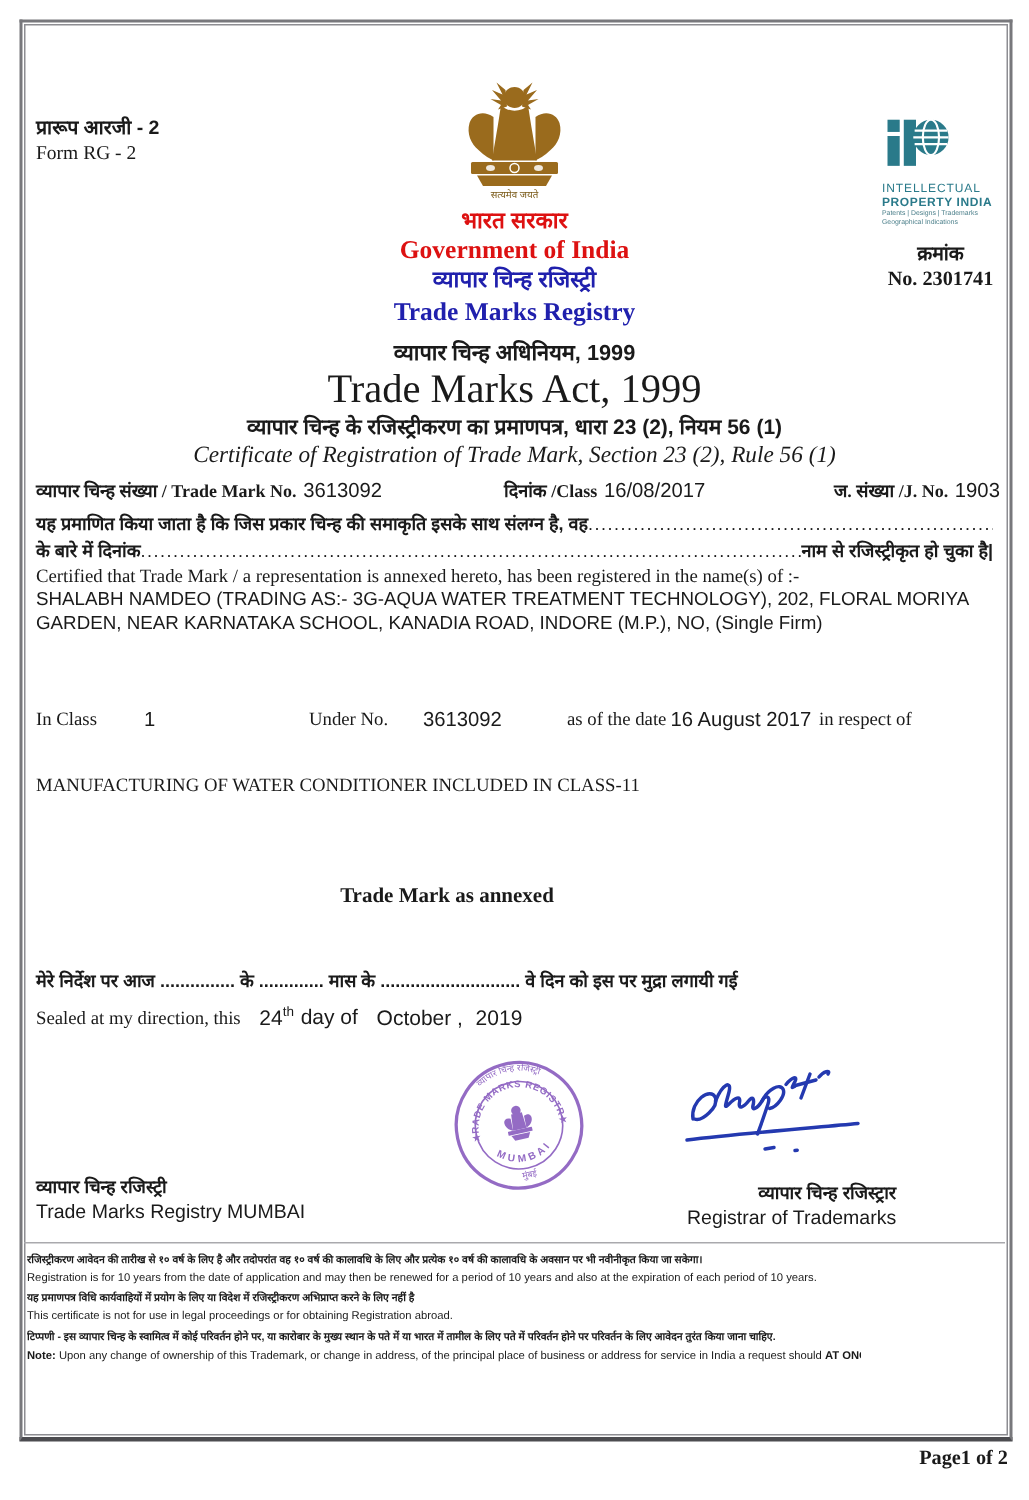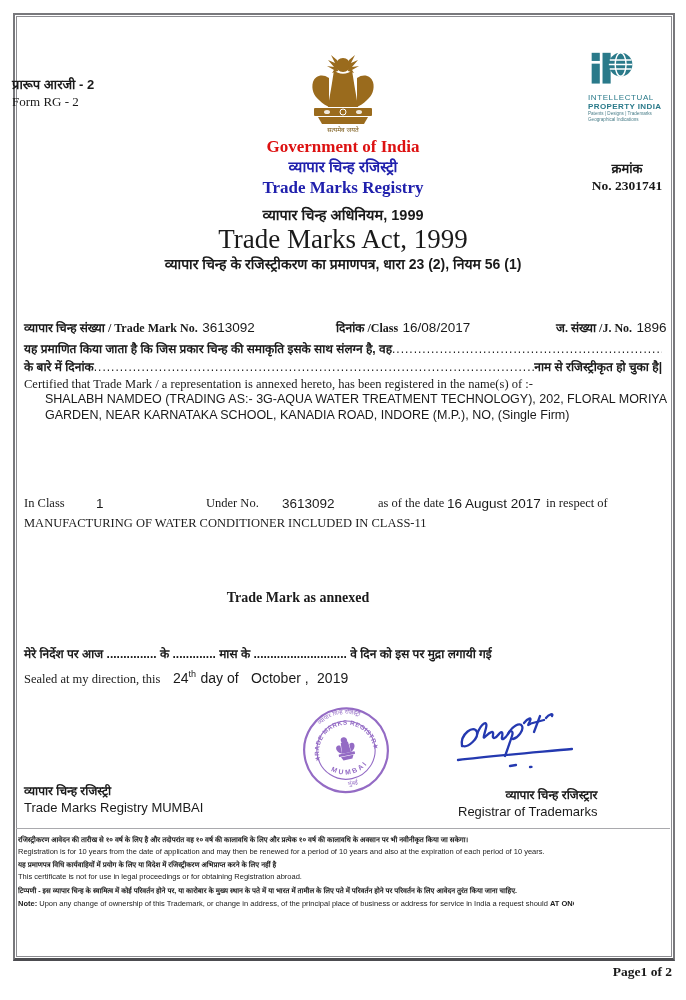--- a/index.html
+++ b/index.html
@@ -4,51 +4,51 @@
 <style>
   html,body{margin:0;padding:0;}
   body{width:686px;height:1000px;position:relative;background:#fff;
        font-family:"Liberation Sans",sans-serif;color:#1a1a1a;overflow:hidden;}
   .abs{position:absolute;}
   
   .frame-outer{left:13px;top:13px;width:658px;height:943px;
                border:2px solid #78787c;border-bottom:3px solid #4c4c50;}
   .frame-inner{position:absolute;left:1px;top:1px;right:1px;bottom:1px;border:1px solid #8d8d92;}
   
-  .form-block{left:12px;top:76px;font-size:13px;line-height:17px;}
+  .form-block{left:24px;top:76px;font-size:13px;line-height:17px;}
   .form-hi{font-weight:600;}
   .form-en{font-family:"Liberation Serif",serif;}
   .emblem{left:50%;top:54px;transform:translateX(-50%);}
   .head-center{left:0;top:136px;width:686px;text-align:center;}
   .govt-hi{font-size:15px;font-weight:700;}
   .govt-en{font-family:"Liberation Serif",serif;font-size:17px;font-weight:700;line-height:21px;}
   .reg-hi{font-size:15px;font-weight:700;line-height:20px;}
   .reg-en{font-family:"Liberation Serif",serif;font-size:17px;font-weight:700;line-height:21px;}
   .act-hi{font-size:14.5px;font-weight:700;margin-top:6px;}
   .act-en{font-family:"Liberation Serif",serif;font-size:27px;line-height:30px;}
   .cert-hi{font-size:14px;font-weight:700;line-height:20px;}
   .cert-en{font-family:"Liberation Serif",serif;font-style:italic;font-size:15.5px;line-height:20px;}
-  .ip-block{left:588px;top:51px;width:92px;}
+  .ip-block{left:588px;top:78px;width:92px;}
   .ip-line1{font-size:8px;letter-spacing:.6px;color:#2a7a8a;line-height:9px;}
   .ip-line2{font-size:8px;letter-spacing:.4px;color:#2a7a8a;font-weight:700;line-height:9px;}
   .ip-tag{font-size:4.6px;color:#4b7f8a;line-height:5.6px;}
   .serial-block{right:14px;top:160px;width:90px;text-align:center;}
   .serial-hi{font-size:13px;font-weight:600;line-height:18px;}
   .serial-no{font-family:"Liberation Serif",serif;font-size:13.5px;font-weight:600;}
   
   .fields-row{top:318px;}
   .flabel{font-family:"Liberation Serif",serif;font-weight:700;font-size:12px;}
   .fvalue{font-size:13.5px;}
   
   .hindi-para{left:24px;top:341px;width:638px;font-size:12px;line-height:17.5px;font-weight:600;}
   .dotline{display:flex;align-items:baseline;}
   .fill{flex:1;overflow:hidden;white-space:nowrap;letter-spacing:1px;font-weight:400;}
   .tail{white-space:nowrap;}
   .certified{left:24px;top:377px;font-family:"Liberation Serif",serif;font-size:12.5px;}
-  .owner{left:24px;top:392px;width:642px;font-size:12.5px;line-height:15.5px;margin-left:21px;}
+  .owner{left:24px;top:392px;width:642px;font-size:12.5px;line-height:15.5px;}
   .class-row span{position:absolute;white-space:nowrap;}
   .lserif{font-family:"Liberation Serif",serif;font-size:12.5px;}
   .vsans{font-size:13.5px;}
   .goods{left:24px;top:516px;font-family:"Liberation Serif",serif;font-size:12.5px;}
   .annexed{left:0;top:590px;width:596px;text-align:center;
            font-family:"Liberation Serif",serif;font-weight:700;font-size:14px;}
   .sealed-hi{left:24px;top:645px;font-size:12px;font-weight:600;}
   .sealed-en{left:24px;top:669px;}
   .sealed-prefix{font-family:"Liberation Serif",serif;font-size:12.5px;}
   .sealed-val{font-size:14px;}
@@ -118,57 +118,59 @@
   <div class="ip-tag">Patents | Designs | Trademarks</div>
   <div class="ip-tag">Geographical Indications</div>
 </div>
 
 <div class="abs serial-block">
   <div class="serial-hi">क्रमांक</div>
   <div class="serial-no">No. 2301741</div>
 </div>
 
 <div class="abs head-center">
+  <div class="govt-hi red">भारत सरकार</div>
   <div class="govt-en red">Government of India</div>
   <div class="reg-hi blue">व्यापार चिन्ह रजिस्ट्री</div>
   <div class="reg-en blue">Trade Marks Registry</div>
   <div class="act-hi">व्यापार चिन्ह अधिनियम, 1999</div>
   <div class="act-en">Trade Marks Act, 1999</div>
   <div class="cert-hi">व्यापार चिन्ह के रजिस्ट्रीकरण का प्रमाणपत्र, धारा 23 (2), नियम 56 (1)</div>
+  <div class="cert-en">Certificate of Registration of Trade Mark, Section 23 (2), Rule 56 (1)</div>
 </div>
 
 <div class="abs fields-row" style="left:24px;top:318px;">
   <span class="flabel">व्यापार चिन्ह संख्या / Trade Mark No.</span>
   <span class="fvalue">3613092</span>
 </div>
 <div class="abs fields-row" style="left:336px;top:318px;">
   <span class="flabel">दिनांक /Class</span>
   <span class="fvalue">16/08/2017</span>
 </div>
 <div class="abs fields-row" style="left:556px;top:318px;">
   <span class="flabel">ज. संख्या /J. No.</span>
-  <span class="fvalue">1896</span>
+  <span class="fvalue">1903</span>
 </div>
 
 <div class="abs hindi-para">
   <div class="dotline">
     <span style="white-space:nowrap;">यह प्रमाणित किया जाता है कि जिस प्रकार चिन्ह की समाकृति इसके साथ संलग्न है, वह</span>
     <span class="fill">......................................................................................................................................................................................................</span>
   </div>
   <div class="dotline">
     <span style="white-space:nowrap;">के बारे में दिनांक</span>
     <span class="fill">......................................................................................................................................................................................................</span>
     <span class="tail">नाम से रजिस्ट्रीकृत हो चुका है|</span>
   </div>
 </div>
 
 <div class="abs certified">Certified that Trade Mark / a representation is annexed hereto, has been registered in the name(s) of :-</div>
 <div class="abs owner">SHALABH NAMDEO (TRADING AS:- 3G-AQUA WATER TREATMENT TECHNOLOGY), 202, FLORAL MORIYA GARDEN, NEAR KARNATAKA SCHOOL, KANADIA ROAD, INDORE (M.P.), NO, (Single Firm)</div>
 
-<div class="abs class-row" style="left:0;top:496px;width:686px;height:20px;">
+<div class="abs class-row" style="left:0;top:472px;width:686px;height:20px;">
   <span class="lserif" style="left:24px;">In Class</span>
   <span class="vsans" style="left:96px;">1</span>
   <span class="lserif" style="left:206px;">Under No.</span>
   <span class="vsans" style="left:282px;">3613092</span>
   <span class="lserif" style="left:378px;">as of the date</span>
   <span class="vsans" style="left:447px;">16 August 2017</span>
   <span class="lserif" style="left:546px;">in respect of</span>
 </div>
 
 <div class="abs goods">MANUFACTURING OF WATER CONDITIONER INCLUDED IN CLASS-11</div>

